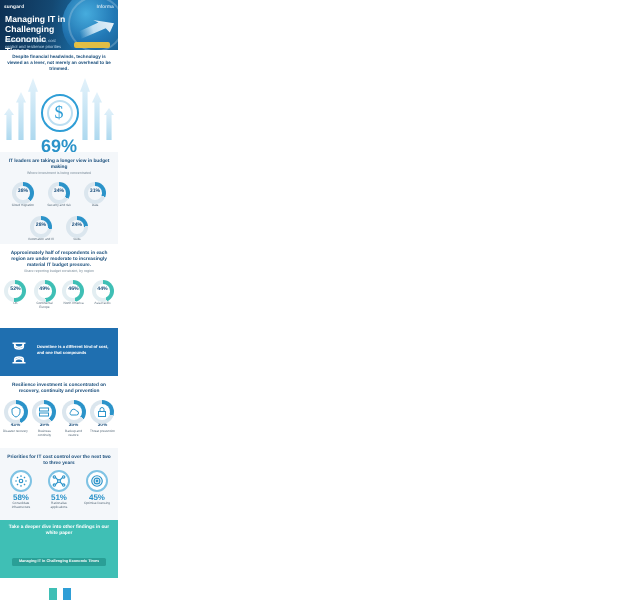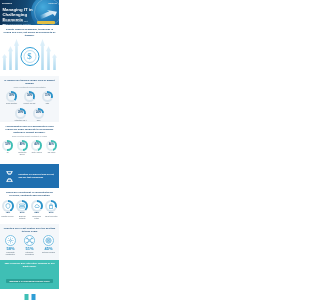--- a/index.html
+++ b/index.html
@@ -203,20 +203,21 @@
     <div class="arrows">
       <div class="arrow a1"></div>
       <div class="arrow a2"></div>
       <div class="arrow a3"></div>
       <div class="arrow a4"></div>
       <div class="arrow a5"></div>
       <div class="arrow a6"></div>
       <div class="coin">
         <div class="coin-s">$</div>
       </div>
+      <div class="big69">69%</div>
 
     </div>
   </div>
 
   <div class="sec2">
     <div class="sec-head">IT leaders are taking a longer view in budget making</div>
     <div class="sec-sub">Where investment is being concentrated</div>
     <div class="donut-row">
       <div class="donut-cell">
         <div class="donut" style="background: conic-gradient(rgb(43, 147, 201) 0deg, rgb(43, 147, 201) 136.8deg, rgb(219, 230, 238) 136.8deg, rgb(219, 230, 238) 360deg);">

